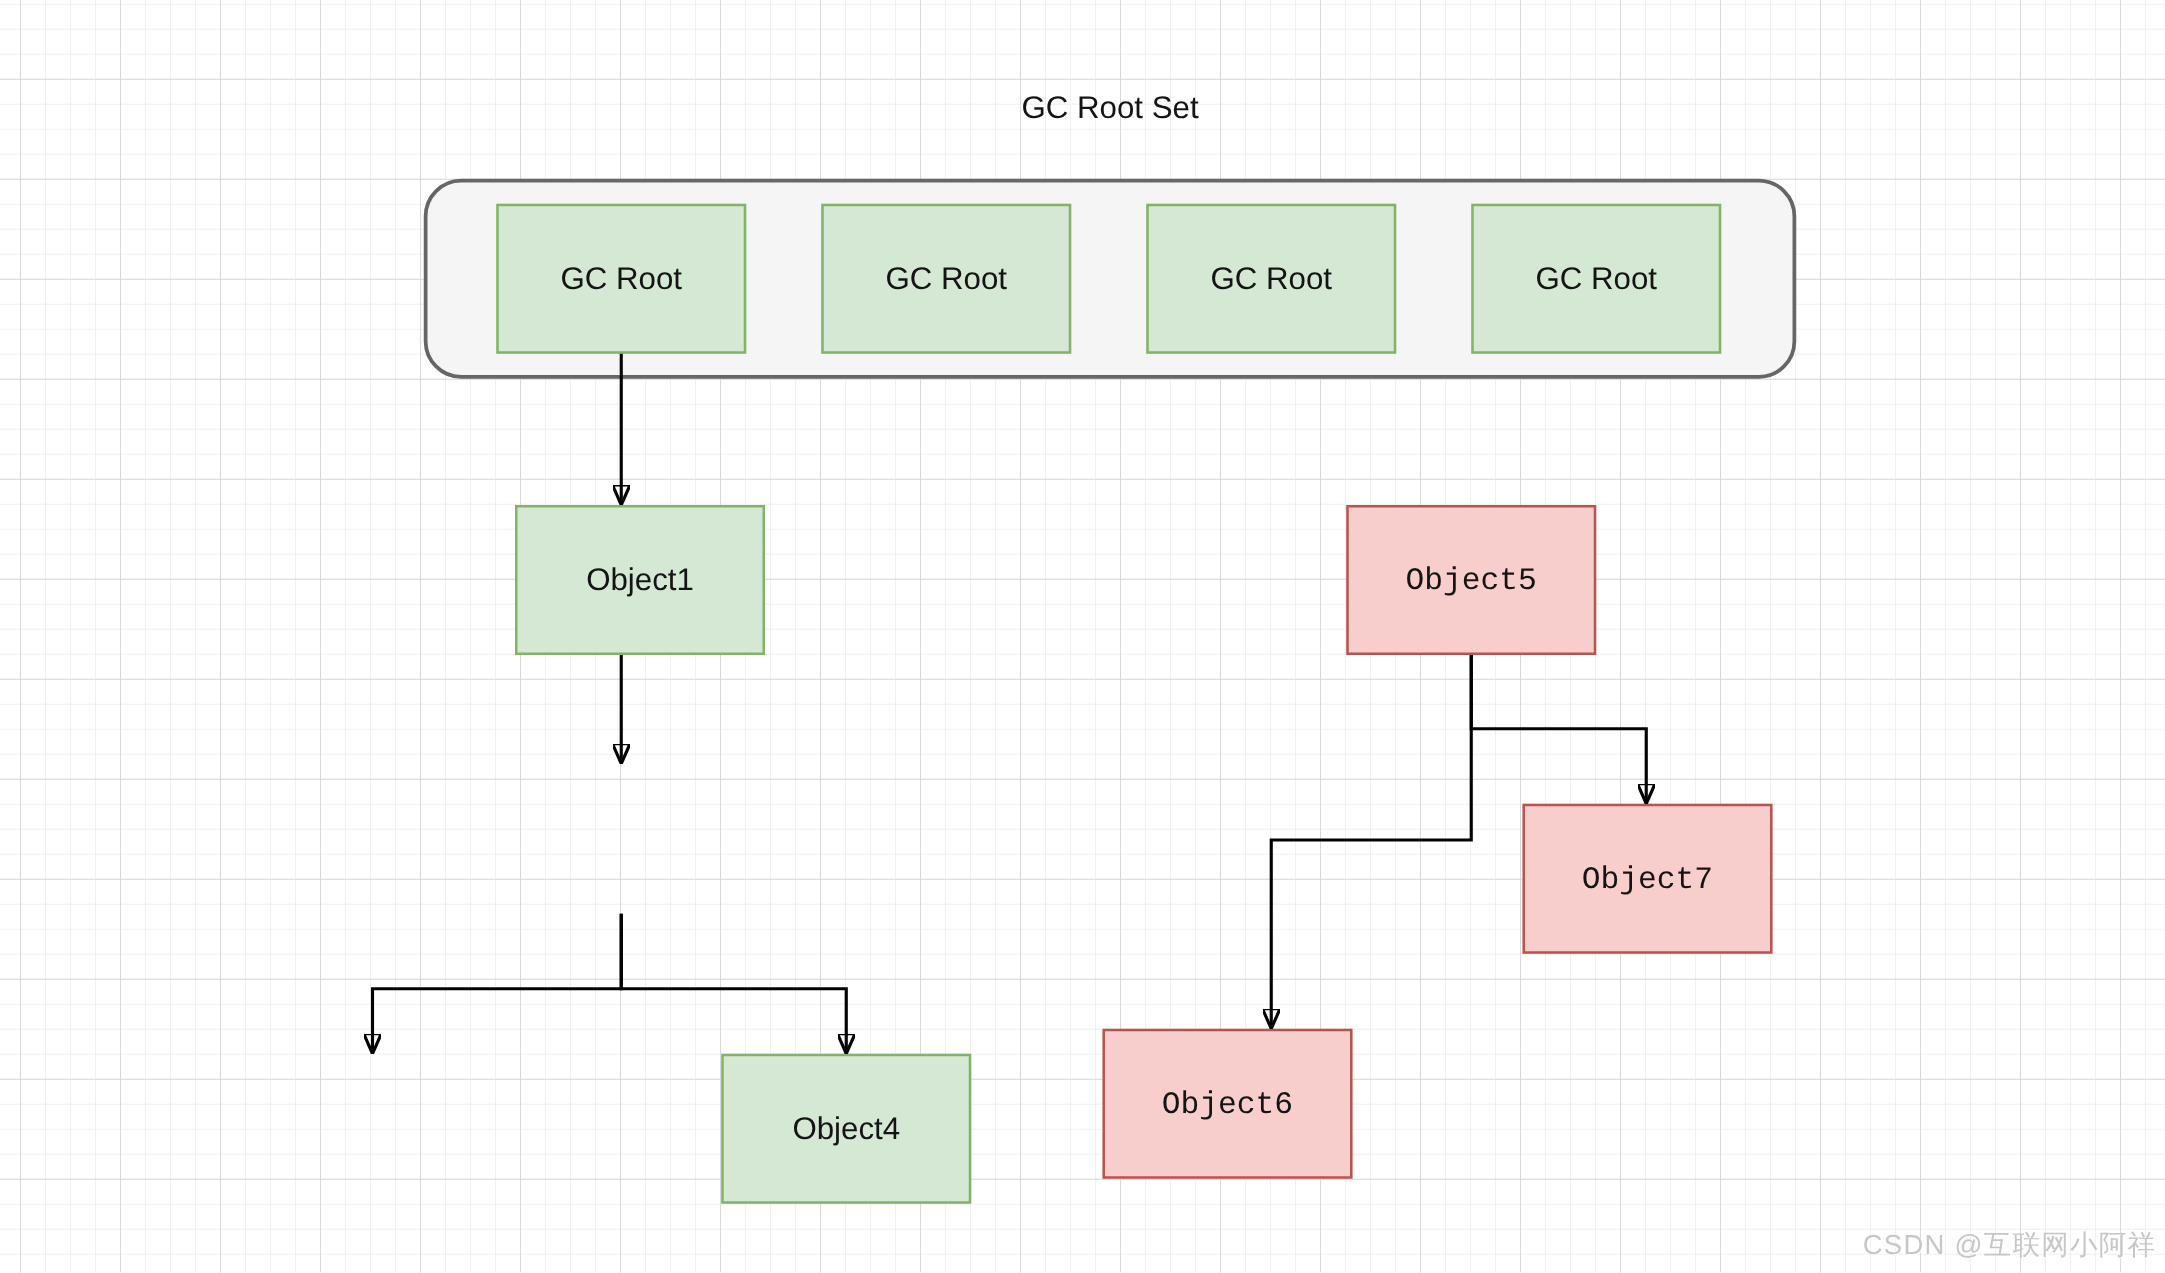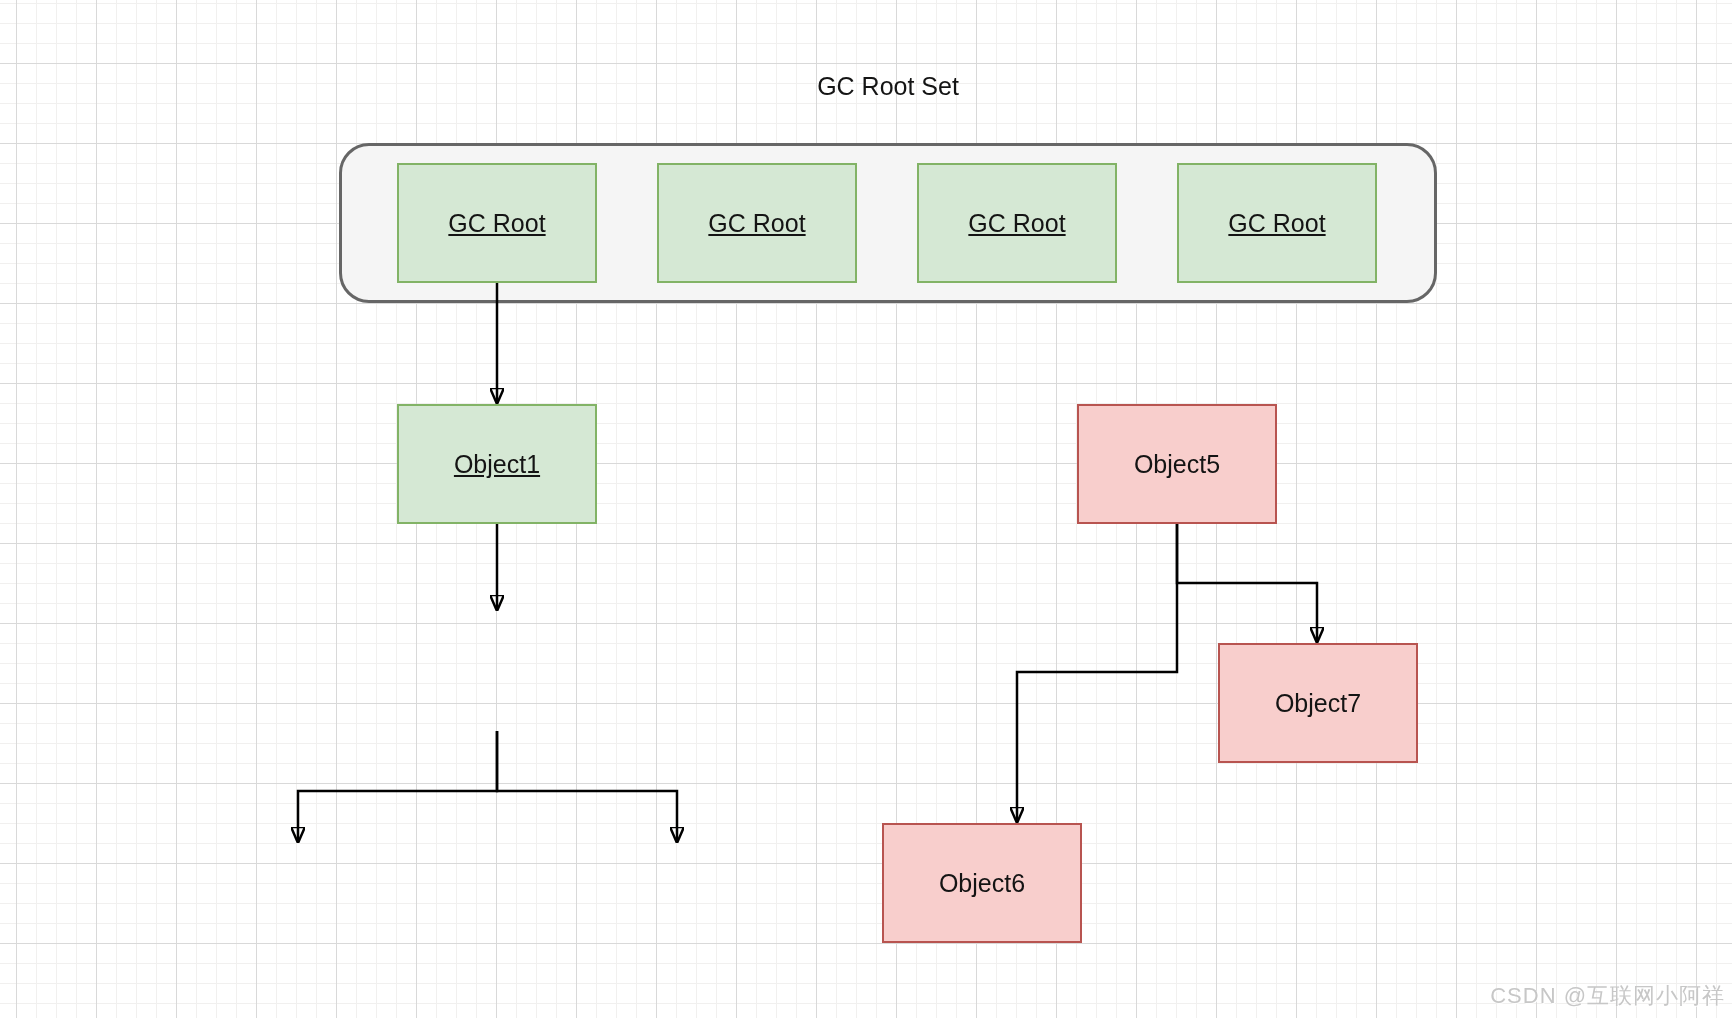--- a/index.html
+++ b/index.html
@@ -28,22 +28,22 @@
     border:3px solid #666666;
     border-radius:30px;
   }
   .node{
     position:absolute;width:200px;height:120px;
     box-sizing:border-box;
     display:flex;align-items:center;justify-content:center;
     font-size:25px;color:#141414;
     white-space:nowrap;
   }
-  .node.green{background:#d5e8d4;border:2px solid #82b366;text-decoration:underline;}
-  .node.pink{background:#f8cecc;border:2px solid #b85450;}
+  .node.green{background:#d5e8d4;border:2px solid #82b366;}
+  .node.pink{background:#f8cecc;border:2px solid #b85450;font-family:Liberation Mono, monospace;}
   .connectors{
     position:absolute;left:0;top:0;width:1732px;height:1018px;
     pointer-events:none;
   }
   .connectors path{fill:none;stroke:#000000;stroke-width:2.5px;}
   .watermark{
     position:absolute;right:7px;bottom:7px;
     font-size:22px;letter-spacing:1px;
     color:#c7c7c7;
     text-shadow:1px 1px 0 rgba(255,255,255,0.9);
@@ -57,21 +57,22 @@
 
   <div class="diagram-title">GC Root Set</div>
 
   <div class="rootset"></div>
 
   <div class="node green" style="left:397px;top:163px">GC Root</div>
   <div class="node green" style="left:657px;top:163px">GC Root</div>
   <div class="node green" style="left:917px;top:163px">GC Root</div>
   <div class="node green" style="left:1177px;top:163px">GC Root</div>
 
-  <div class="node green" style="left:397px;top:404px">Object1</div>
+  <div class="node green" style="left:412px;top:404px">Object1</div>
+  <div class="node green" style="left:577px;top:843px">Object4</div>
 
   <div class="node pink" style="left:1077px;top:404px">Object5</div>
   <div class="node pink" style="left:882px;top:823px">Object6</div>
   <div class="node pink" style="left:1218px;top:643px">Object7</div>
 
   <svg class="connectors" viewBox="0 0 1732 1018" xmlns="http://www.w3.org/2000/svg">
     <defs>
       <marker id="arrowhead" viewBox="0 0 16 14" markerWidth="16" markerHeight="14" refX="14" refY="7" orient="auto" markerUnits="userSpaceOnUse">
         <path d="M0,0 L16,7 L0,14 Z" fill="#000000" stroke="none"></path>
       </marker>

